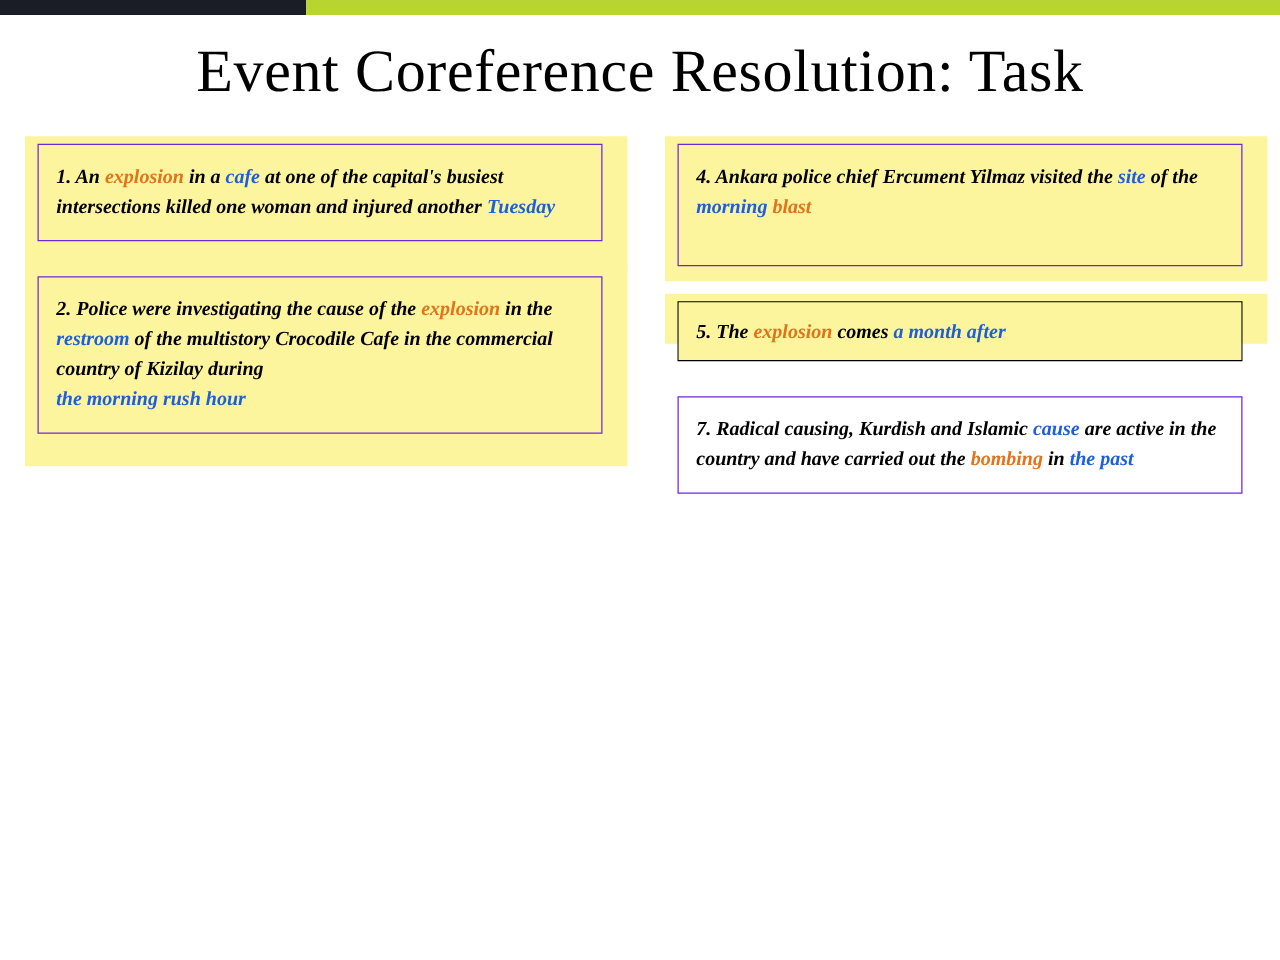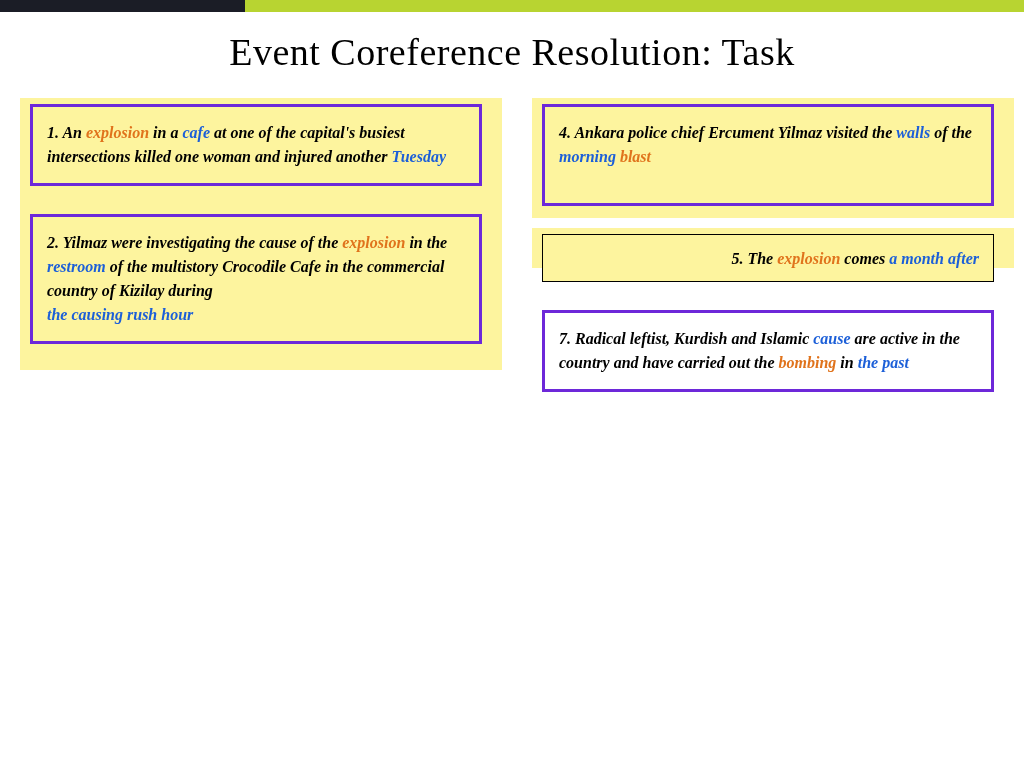--- a/index.html
+++ b/index.html
@@ -16,21 +16,21 @@
   }
   .topbar-dark {
     background: #1b1d26;
     width: 245px;
   }
   .topbar-lime {
     background: #b8d431;
     flex: 1;
   }
   .title {
-    font-size: 38px;
+    font-size: 48px;
     font-weight: 400;
     text-align: center;
     margin-top: 18px;
     margin-bottom: 30px;
     font-family: Georgia, "Times New Roman", serif;
     letter-spacing: 0.5px;
   }
   .content {
     display: flex;
     padding: 0 30px;
@@ -44,21 +44,21 @@
   .box-outer {
     position: relative;
     margin-bottom: 28px;
   }
   .box-shade {
     position: absolute;
     background: #fdf49e;
     z-index: 0;
   }
   .box {
-    border: 3px solid #6d28d9;
+    border: 1px solid #6d28d9;
     padding: 14px 14px 14px 14px;
     font-family: "Times New Roman", Georgia, serif;
     font-style: italic;
     font-weight: bold;
     font-size: 16px;
     line-height: 1.5;
     position: relative;
     z-index: 1;
     background: transparent;
   }
@@ -73,21 +73,20 @@
     z-index: 1;
     font-family: "Times New Roman", Georgia, serif;
     font-style: italic;
     font-weight: bold;
     font-size: 16px;
     line-height: 1.5;
   }
   .combo-top {
     background: #fdf49e;
     padding: 12px 14px 10px 14px;
-    text-align: right;
   }
   .combo-bottom {
     background: #fff;
     padding: 8px 14px 14px 14px;
   }
   
   .shade-s1 { top:-6px; left:-10px; width:calc(100% + 30px); height:calc(100% + 30px); background:#fdf49e;}
   .shade-s2 { top:-8px; left:-10px; width:calc(100% + 30px); height:calc(100% + 34px); background:#fdf49e;}
   .shade-s3 { top:-6px; left:-10px; width:calc(100% + 30px); height:calc(100% + 16px); background:#fdf49e;}
   .shade-s4 { top:-6px; left:-10px; width:calc(100% + 30px); height:calc(100% + 18px); background:#fdf49e;}
@@ -111,46 +110,46 @@
       <div class="box-shade shade-s1"></div>
       <div class="box yellow">
         <span>1.</span>
         <span>An </span><span class="orange">explosion</span><span> in a </span><span class="blue">cafe</span><span> at one of the capital's busiest intersections killed one woman and injured another </span><span class="blue">Tuesday</span>
       </div>
     </div>
 
     <div class="box-outer">
       <div class="box-shade shade-s2"></div>
       <div class="box yellow">
-        <span>2.</span><span> Yilmaz were investigating the cause of the </span><span class="orange">explosion</span><span> in the </span><span class="blue">restroom</span><span> of the multistory Crocodile Cafe in the commercial country of Kizilay during </span><br><span class="blue">the causing rush hour</span>
+        <span>2.</span><span> Police were investigating the cause of the </span><span class="orange">explosion</span><span> in the </span><span class="blue">restroom</span><span> of the multistory Crocodile Cafe in the commercial country of Kizilay during </span><br><span class="blue">the morning rush hour</span>
       </div>
     </div>
 
 
   </div>
 
   <div class="col">
 
     <div class="box-outer">
       <div class="box-shade shade-s4"></div>
       <div class="box yellow" style="padding-bottom:34px;">
-        <span>4.</span><span> Ankara police chief Ercument Yilmaz visited the </span><span class="blue">walls</span><span> of the </span><span class="blue">morning</span><span> </span><span class="orange">blast</span>
+        <span>4.</span><span> Ankara police chief Ercument Yilmaz visited the </span><span class="blue">site</span><span> of the </span><span class="blue">morning</span><span> </span><span class="orange">blast</span>
       </div>
     </div>
 
     <div class="box-outer">
       <div class="box-shade shade-s5"></div>
       <div class="combo-box">
         <div class="combo-top">
           <span>5.</span><span> The </span><span class="orange">explosion</span><span> comes </span><span class="blue">a month after</span>
         </div>
       </div>
     </div>
 
     <div class="box-outer">
       <div class="box white">
-        <span>7.</span><span> Radical leftist, Kurdish and Islamic </span><span class="blue">cause</span><span> are active in the country and have carried out the </span><span class="orange">bombing</span><span> in </span><span class="blue">the past</span>
+        <span>7.</span><span> Radical causing, Kurdish and Islamic </span><span class="blue">cause</span><span> are active in the country and have carried out the </span><span class="orange">bombing</span><span> in </span><span class="blue">the past</span>
       </div>
     </div>
 
   </div>
 
 </div>
 
 </body></html>

